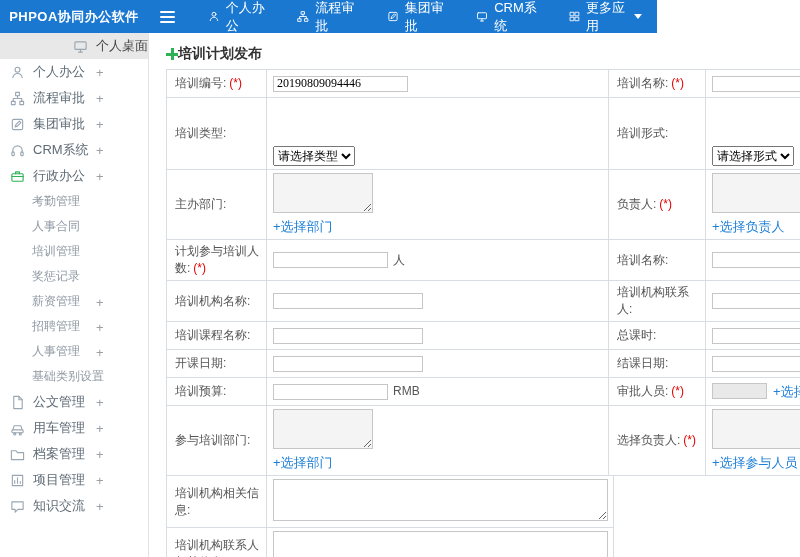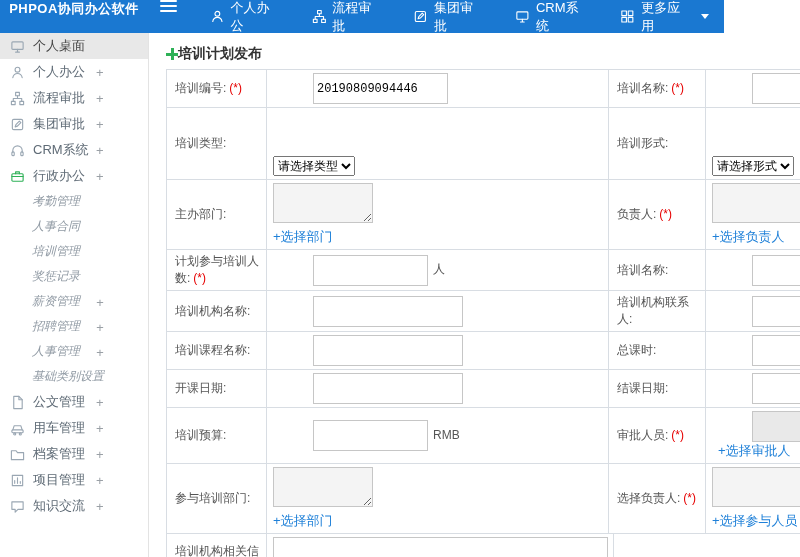--- a/index.html
+++ b/index.html
@@ -2,53 +2,53 @@
 <html><head>
 <meta charset="utf-8">
 <style>
   html,body{margin:0;padding:0;}
   body{
     width:800px;height:557px;overflow:hidden;position:relative;
     font-family:"Liberation Sans","DejaVu Sans",sans-serif;
     background:#fff;font-size:12px;color:#555;
   }
   
-  .topbar{position:absolute;top:0;left:0;width:724px;height:33px;background:#1a78d1;display:flex;z-index:5;}
+  .topbar{position:absolute;top:0;left:0;width:657px;height:33px;background:#1a78d1;display:flex;align-items:center;z-index:5;}
   .logo{width:148px;flex:0 0 148px;text-align:center;color:#fff;font-weight:bold;font-size:13px;letter-spacing:0.5px;}
   .hamburger{width:17px;display:flex;flex-direction:column;gap:3px;margin:0 18px 0 12px;cursor:pointer;}
   .hamburger span{display:block;height:2px;background:#fff;border-radius:1px;}
   .topmenu{display:flex;align-items:stretch;height:100%;}
   .topmenu-item{display:flex;align-items:center;gap:6px;color:#fff;font-size:13px;padding:0 15px;cursor:pointer;}
   .caret{width:0;height:0;border-left:4px solid transparent;border-right:4px solid transparent;border-top:5px solid #fff;margin-left:3px;}
   .svgicon{fill:none;stroke:currentColor;stroke-width:1.2;stroke-linecap:round;stroke-linejoin:round;}
   .ti{width:15px;height:15px;}
   
   .sidebar{position:absolute;top:33px;left:0;width:148px;bottom:0;background:#fff;border-right:1px solid #e3e3e3;overflow:hidden;}
   .side-item{position:relative;height:26px;display:flex;align-items:center;padding-left:10px;gap:8px;color:#5f6b76;font-size:13px;cursor:pointer;}
-  .side-item.active{background:#e8e8e8;color:#444;}
-  .side-item.sub{padding-left:32px;height:25px;font-size:12px;color:#8f99a3;font-style:italic;}
+  .side-item.active{background:#e8e8e8;color:#444;justify-content:flex-end;}
+  .side-item.sub{padding-left:32px;height:25px;font-size:12px;color:#8f99a3;}
   .side-icon{width:15px;height:15px;color:#9aa7b3;flex:0 0 15px;}
   .side-icon.g{color:#2eb157;}
   .expander{position:absolute;left:96px;top:50%;transform:translateY(-50%);color:#9aa0a6;font-size:13px;}
   
   .main{position:absolute;left:149px;top:33px;right:0;bottom:0;background:#fff;overflow:hidden;}
   .title-row{display:flex;align-items:center;padding:12px 0 6px 17px;}
   .plus-icon{position:relative;width:12px;height:12px;flex:0 0 12px;}
   .plus-icon::before{content:"";position:absolute;left:4.5px;top:0;width:3px;height:12px;background:#2eb157;}
   .plus-icon::after{content:"";position:absolute;left:0;top:4.5px;width:12px;height:3px;background:#2eb157;}
   .page-title{font-size:14px;font-weight:bold;color:#333;}
   .form-wrap{padding-left:17px;}
   table{border-collapse:collapse;table-layout:fixed;}
   .t1{width:702px;}
   .t2{width:447px;margin-top:-1px;}
   td{border:1px solid #d8dde3;font-size:12px;color:#555;padding:3px 6px;vertical-align:middle;background:#fff;}
   td.lbl{padding:3px 4px 3px 8px;}
   tr.std td{height:21px;}
   .req{color:#e60000;margin-left:3px;}
-  .inp{height:31px;border:1px solid #c6c6c6;width:150px;font-size:12px;padding:1px 3px;box-sizing:border-box;background:#fff;font-family:Liberation Mono, monospace;margin-left:40px;}
+  .inp{height:16px;border:1px solid #c6c6c6;width:150px;font-size:12px;padding:1px 3px;box-sizing:border-box;background:#fff;font-family:Liberation Serif, serif;}
   .inp.w135{width:135px;}
   .inp.w115{width:115px;}
   .inp.grey{width:55px;background:#e9e9e9;}
   select{font-size:12px;height:20px;font-family:inherit;margin-top:45px;}
   textarea{border:1px solid #c6c6c6;font-size:12px;font-family:inherit;resize:both;box-sizing:border-box;}
   .small-ta{width:100px;height:40px;background:#f4f4f4;}
   .small-ta.rt{width:140px;}
   .wide-ta{width:335px;height:42px;background:#fff;}
   .sel-link{color:#1f80d8;font-size:13px;text-decoration:none;display:inline-block;margin-top:2px;cursor:pointer;}
   .inline-link{margin:0 0 0 6px;vertical-align:middle;}

